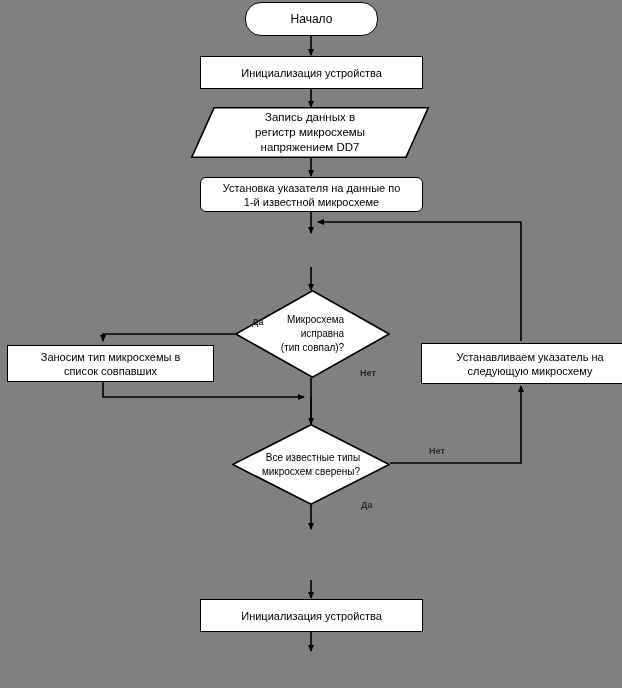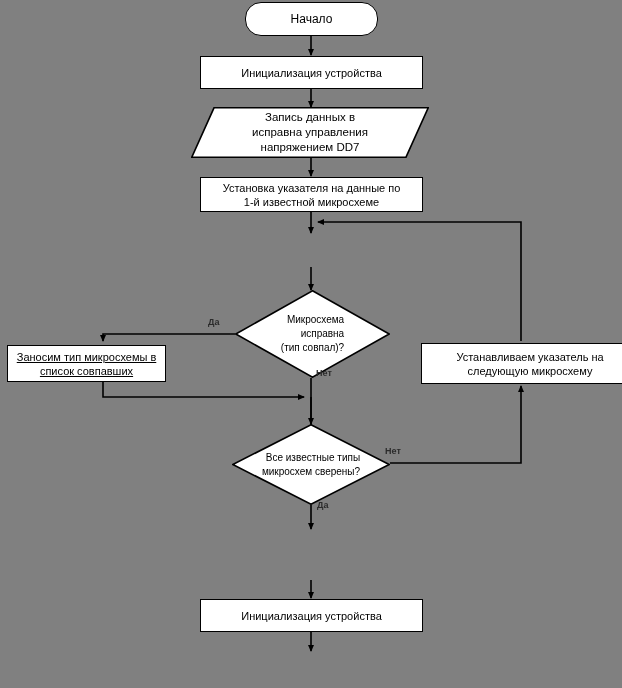--- a/index.html
+++ b/index.html
@@ -51,20 +51,21 @@
     display:flex;align-items:center;justify-content:center;
     text-align:right;font-size:10px;line-height:14px;color:#000;
   }
   .elabel{
     position:absolute;
     font-size:9px;
     color:#2b2b2b;
     font-weight:bold;
     z-index:4;
     white-space:nowrap;
+    margin-left:44px;
   }
 </style>
 </head>
 <body>
 
 <div id="canvas">
 
   <svg class="lines" viewBox="0 0 622 688">
     <defs>
       <marker id="ar" markerWidth="10" markerHeight="10" refX="6" refY="3.5" orient="auto" markerUnits="userSpaceOnUse">
@@ -109,43 +110,43 @@
 
   <div class="node" style="left:200px;top:56px;width:223px;height:33px;">
     <span>Инициализация устройства</span>
   </div>
 
   <div class="para" style="left:191px;top:107px;width:238px;height:51px;">
     <svg class="pshape" viewBox="0 0 238 51" preserveAspectRatio="none">
       <polygon points="23,0.8 237.2,0.8 215,50.2 0.8,50.2" fill="#ffffff" stroke="#000" stroke-width="1.6"></polygon>
     </svg>
     <div class="ptext" style="white-space:pre-line;">Запись данных в
-исправна управления
+регистр микросхемы
 напряжением DD7</div>
   </div>
 
-  <div class="node" style="left:200px;top:177px;width:223px;height:35px;white-space:pre-line;">
+  <div class="node" style="left:200px;top:177px;width:223px;height:35px;white-space:pre-line;border-radius:6px;">
     <span style="white-space:pre-line;">Установка указателя на данные по
 1-й известной микросхеме</span>
   </div>
 
 
   <div class="dia" style="left:235px;top:290px;width:155px;height:88px;">
     <svg class="dshape" viewBox="0 0 155 88" preserveAspectRatio="none">
       <polygon points="77.5,0.8 154.2,44 77.5,87.2 0.8,44" fill="#ffffff" stroke="#000" stroke-width="1.6"></polygon>
     </svg>
     <div class="dtext" style="white-space:pre-line;">Микросхема
 исправна
 (тип совпал)?</div>
   </div>
 
   <div class="elabel" style="left:208px;top:317px;">Да</div>
   <div class="elabel" style="left:316px;top:368px;">Нет</div>
 
-  <div class="node" style="left:7px;top:345px;width:159px;height:37px;text-decoration:underline;">
+  <div class="node" style="left:7px;top:345px;width:207px;height:37px;">
     <span style="white-space:pre-line;">Заносим тип микросхемы в
 список совпавших</span>
   </div>
 
   <div class="node" style="left:421px;top:343px;width:218px;height:41px;">
     <span style="white-space:pre-line;">Устанавливаем указатель на
 следующую микросхему</span>
   </div>
 
   <div class="dia" style="left:232px;top:424px;width:158px;height:81px;">

